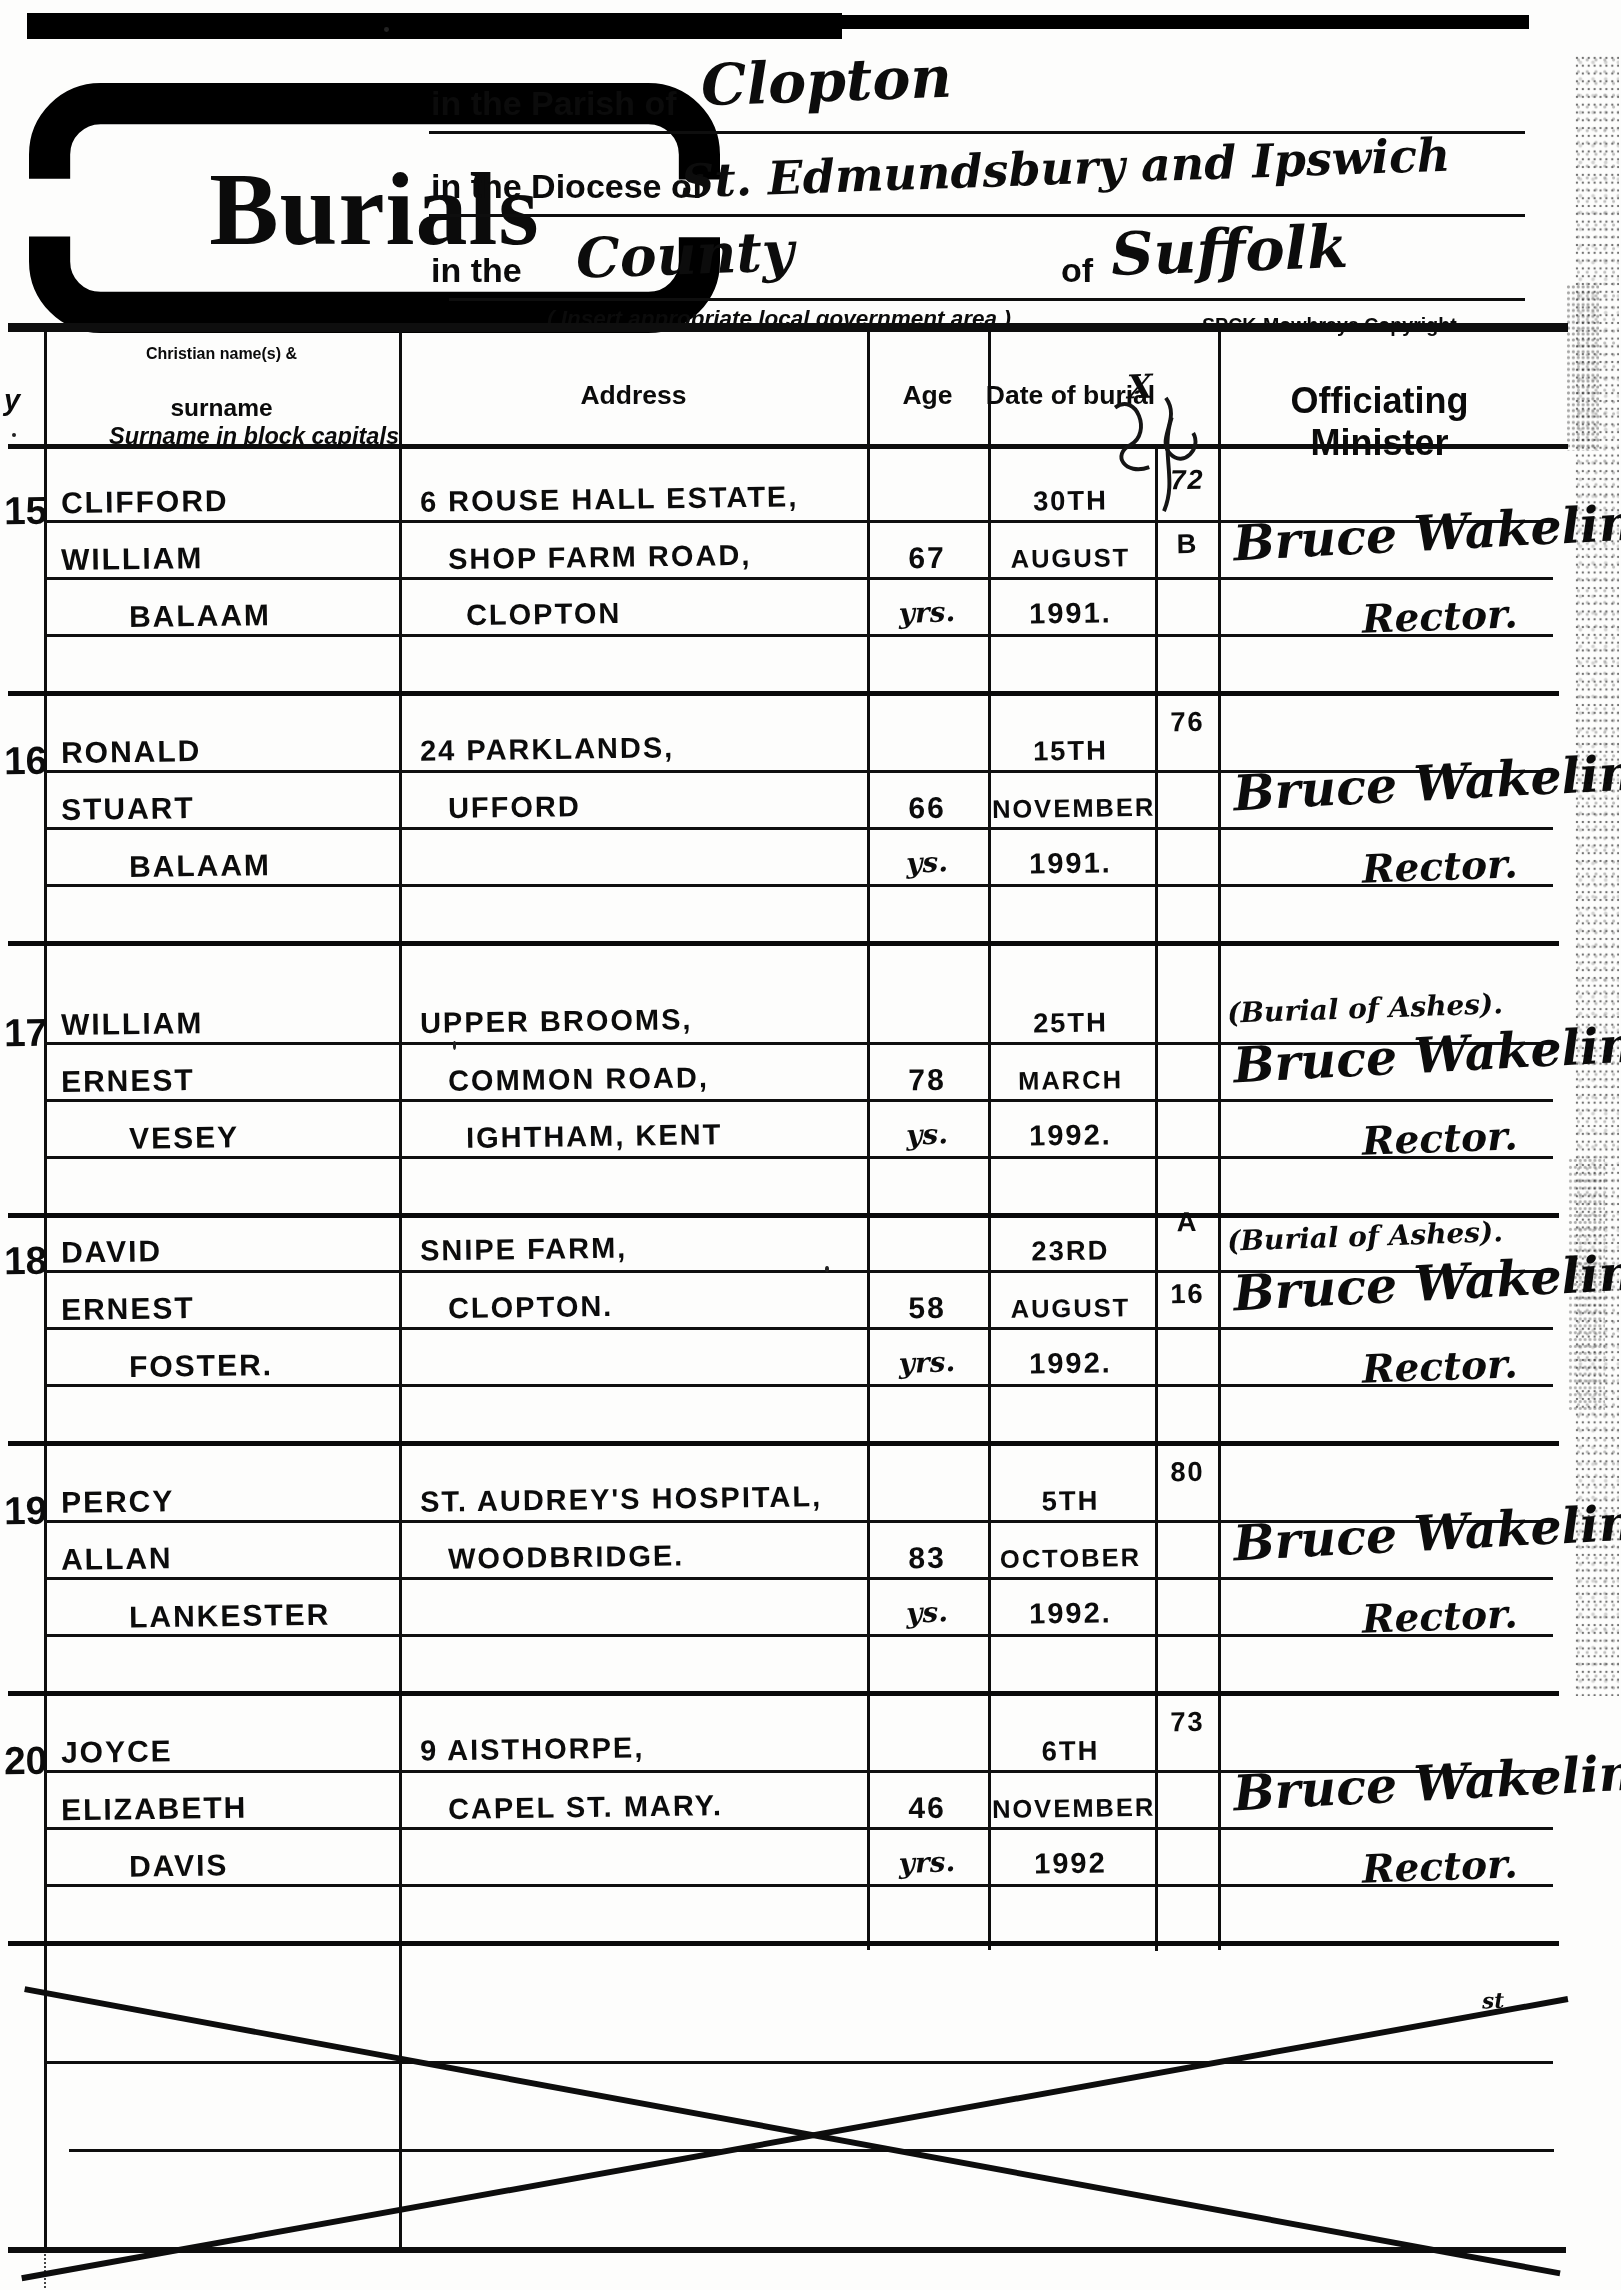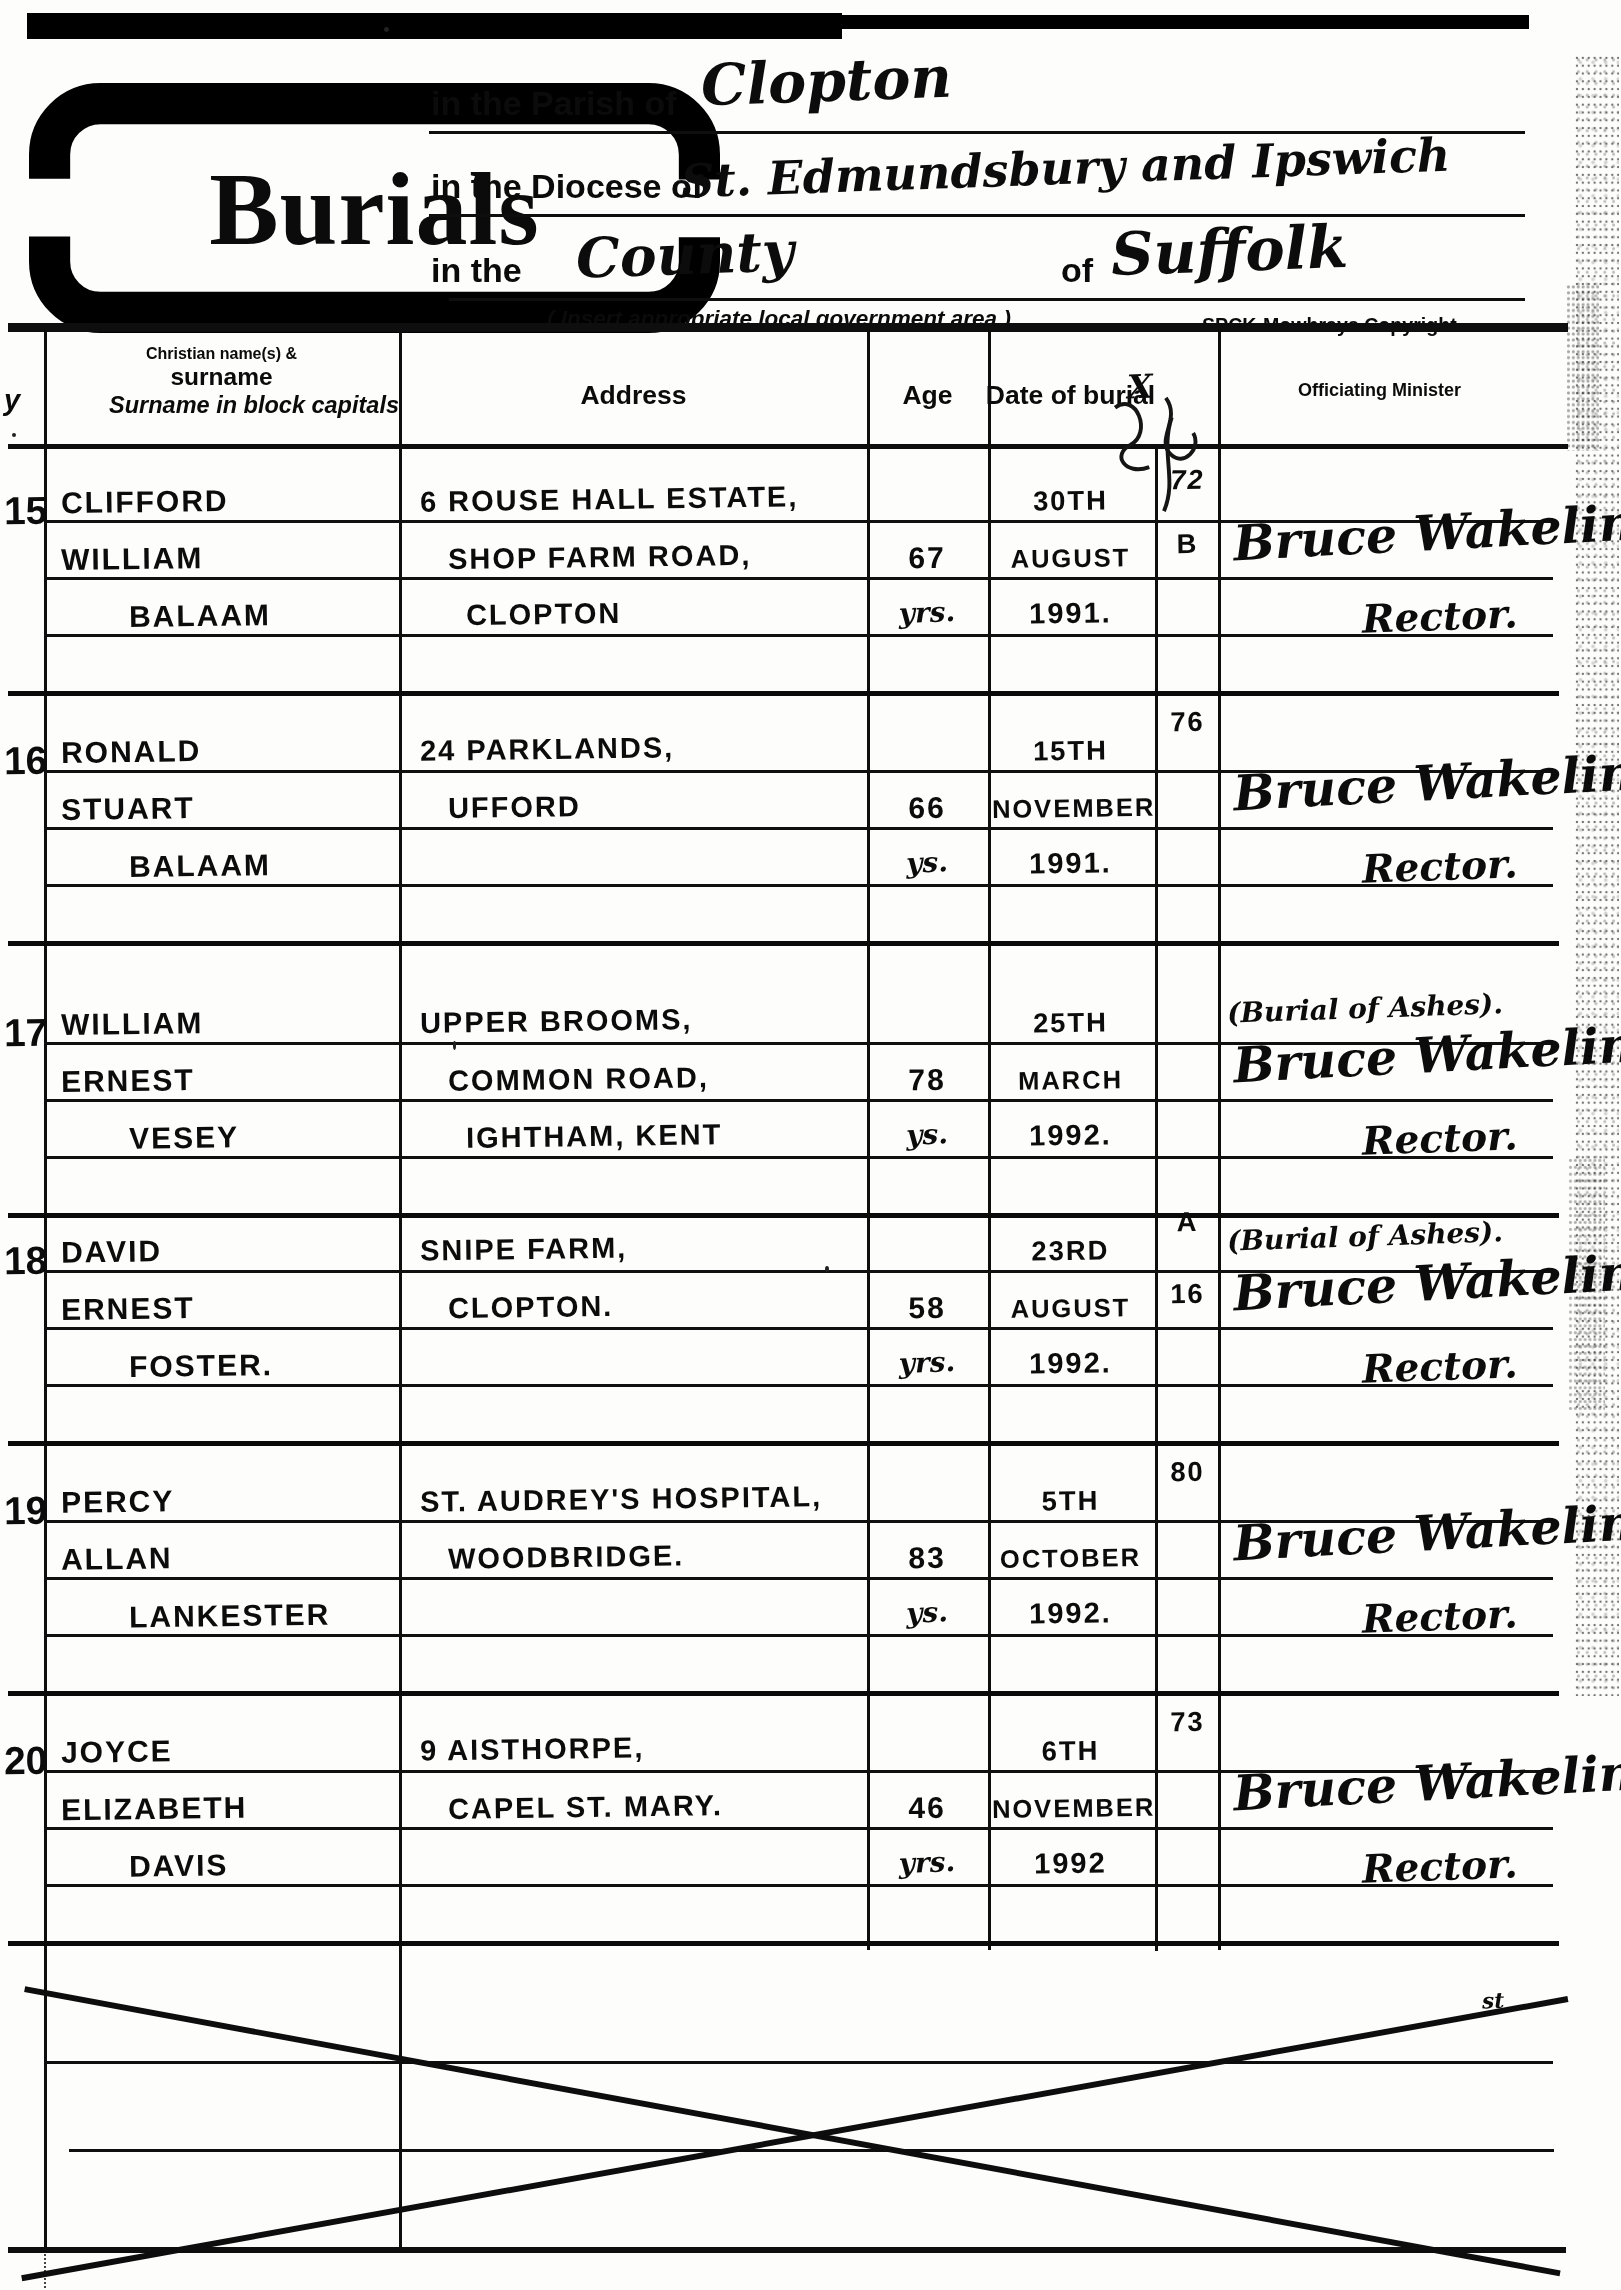--- a/index.html
+++ b/index.html
@@ -89,33 +89,33 @@
   <div class="vl" style="left:399px;top:323px;height:1926px;"></div>
   <div class="vl" style="left:867px;top:323px;height:1627px;"></div>
   <div class="vl" style="left:988px;top:323px;height:1627px;"></div>
   <div class="vl" style="left:1155px;top:449px;height:1502px;"></div>
   <div class="vl" style="left:1218px;top:323px;height:1627px;"></div>
   <div class="dotted-v" style="left:44px;top:2249px;height:39px;"></div>
 
   <div class="abs pr it" style="left:3.9px;top:384px;font-size:29px;">y</div>
   <div class="abs ctr" style="left:44px;top:345px;width:355px;">
     <div class="pr" style="font-size:16px;">Christian name(s) &amp;</div>
-    <div class="pr" style="font-size:24.5px;">surname</div>
+    <div class="pr" style="font-size:24.5px;margin-top:31px;">surname</div>
     <div class="pr it" style="font-size:23.5px;margin-top:1px;">Surname in block capitals</div>
   </div>
   <div class="abs pr ctr" style="left:399px;top:380px;width:469px;font-size:26.5px;">Address</div>
   <div class="abs pr ctr" style="left:867px;top:380px;width:121px;font-size:26.5px;">Age</div>
   <div class="abs pr ctr nowrap" style="left:980px;top:380px;width:181px;font-size:26.5px;">Date of burial</div>
   <div class="abs hc" style="left:1127px;top:367px;font-size:33px;">X</div>
   <svg class="abs" style="left:1101px;top:390px;" width="118" height="127" viewBox="0 0 120 130">
     <path d="M14,18 c22,-16 38,26 16,38 c-20,10 -6,32 19,23" fill="none" stroke="#151515" stroke-width="4"></path>
     <path d="M66,8 c16,22 -11,42 5,58 c13,13 32,-6 23,-22" fill="none" stroke="#151515" stroke-width="4"></path>
     <path d="M72,28 C60,64 78,92 64,124" fill="none" stroke="#151515" stroke-width="4"></path>
   </svg>
-  <div class="abs pr ctr" style="left:1218px;top:380px;width:323px;font-size:18px;">Officiating Minister</div>
+  <div class="abs pr ctr" style="left:1218px;top:380px;width:323px;font-size:36px;">Officiating Minister</div>
 
   <div class="abs" id="entries-layer" style="left:0;top:0;">
     <div class="entry" style="top: 446px;">
       <div class="rule" style="top:74px;"></div>
       <div class="rule" style="top:131px;"></div>
       <div class="rule" style="top:188px;"></div>
       <div class="rbot" style="top:245px;"></div>
       <div class="num hp">15</div>
       <div class="nm hp" style="top:39px;">CLIFFORD</div>
       <div class="nm hp" style="top:96px;">WILLIAM</div>

